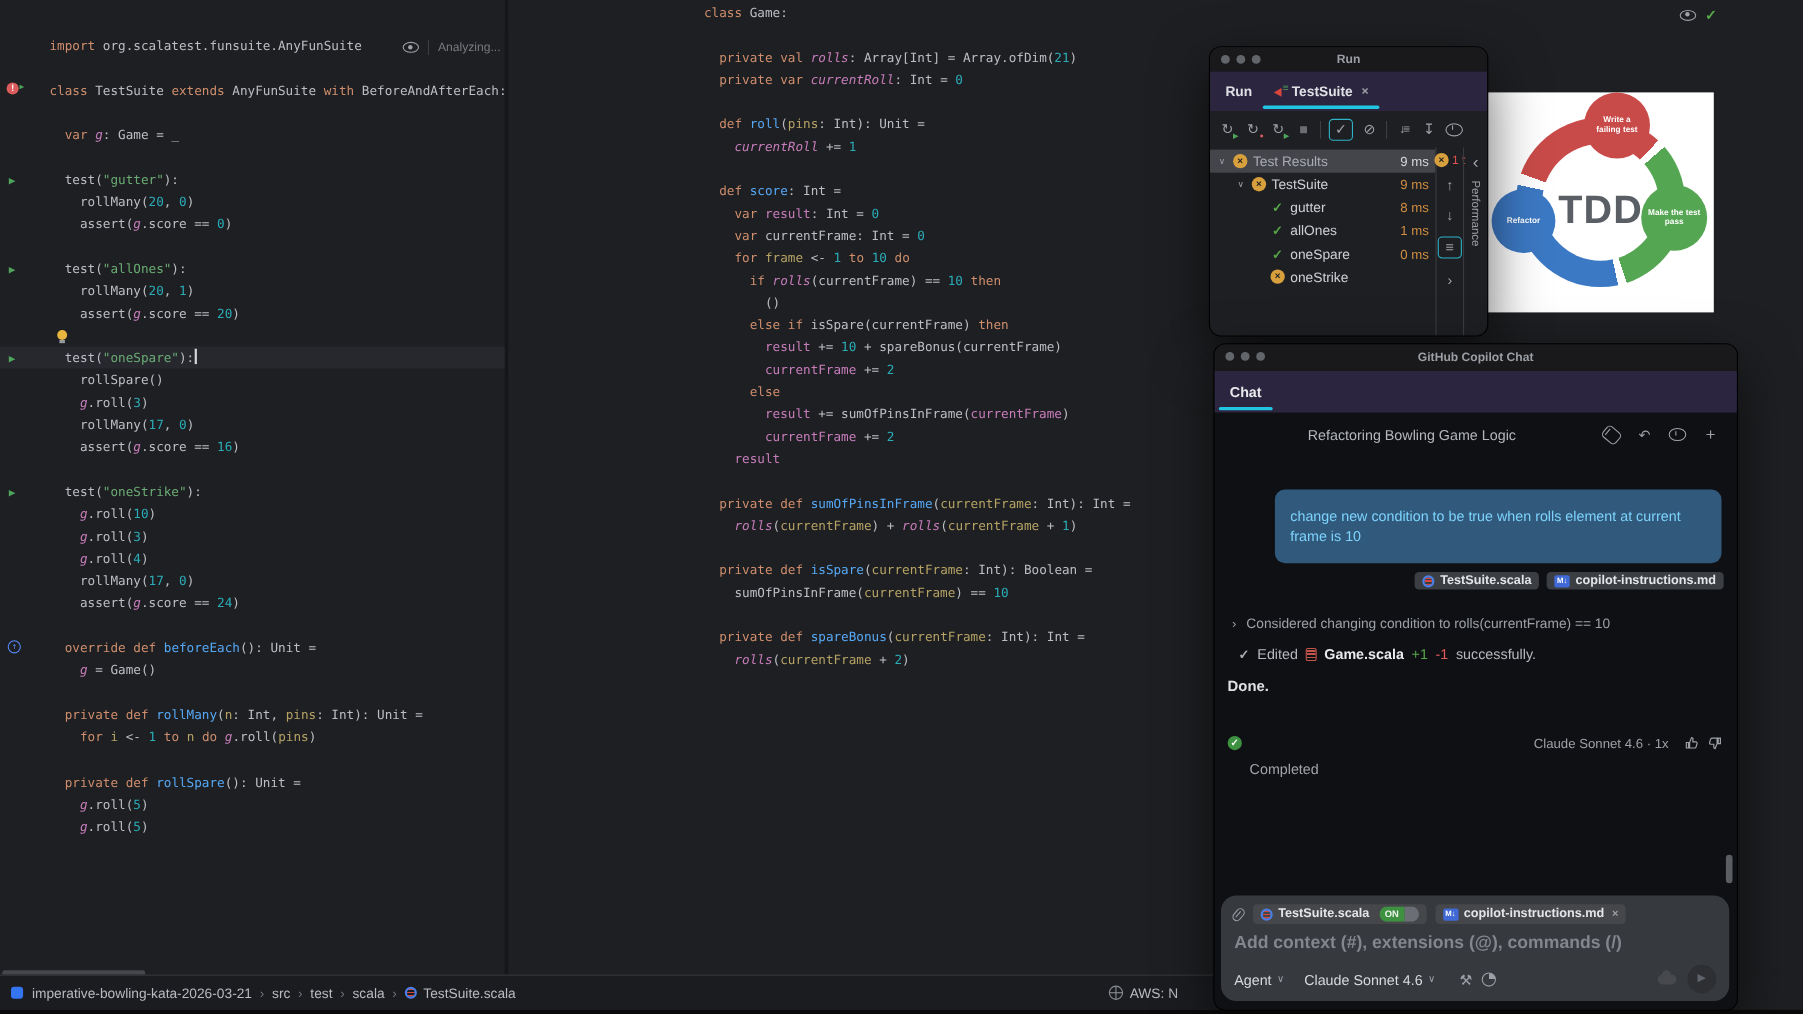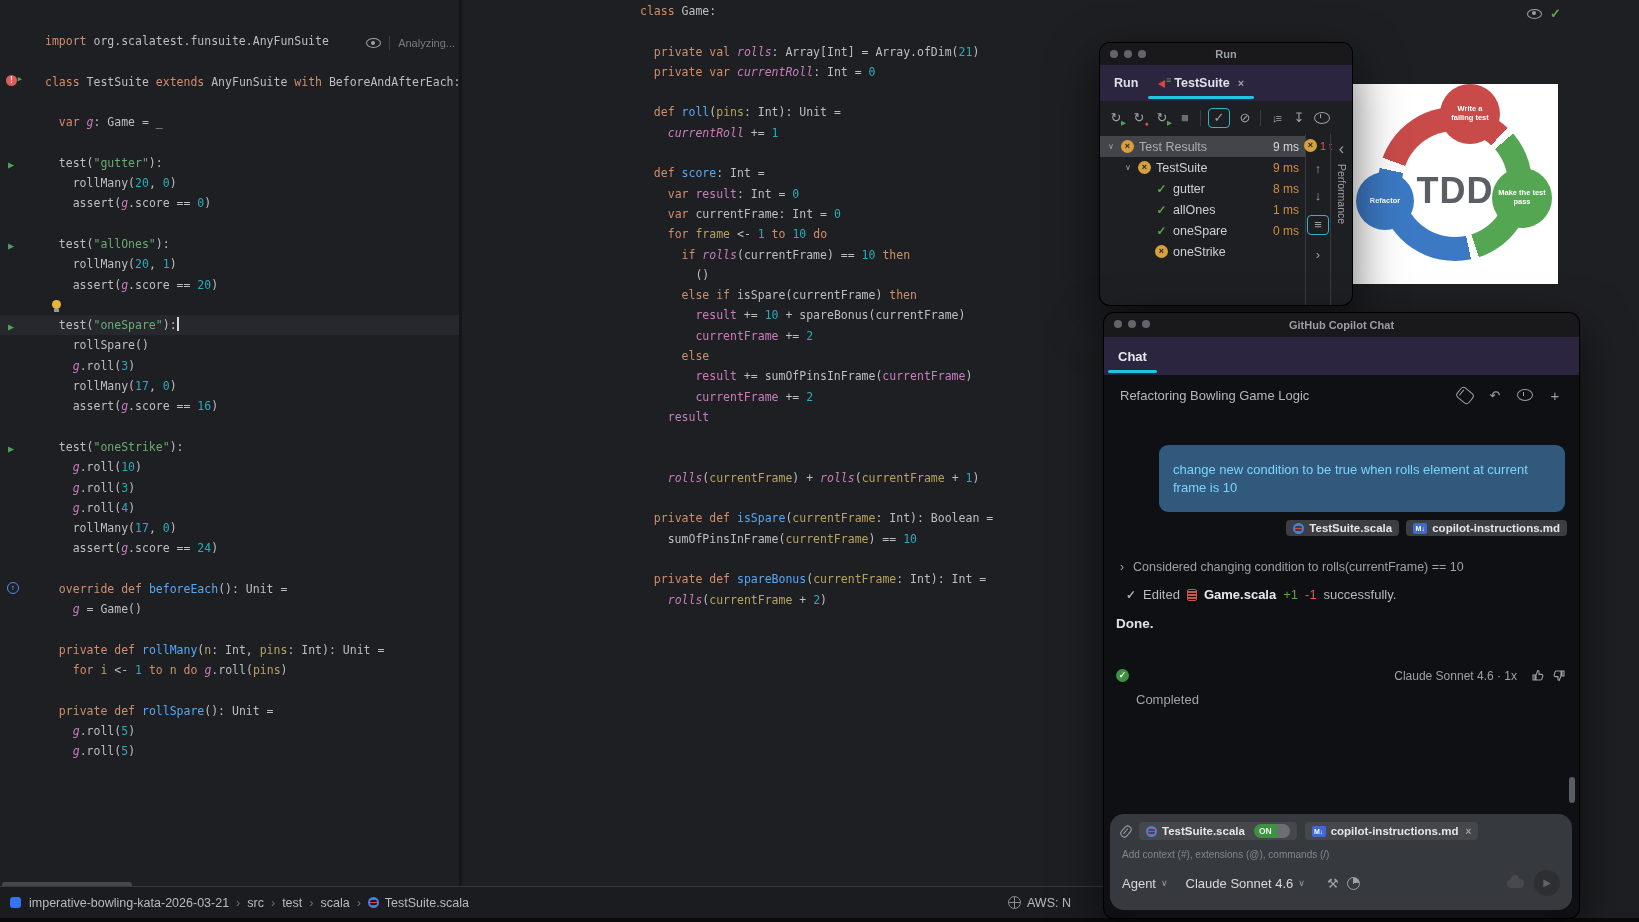--- a/index.html
+++ b/index.html
@@ -113,21 +113,21 @@
   .tdd-red { left:88px; top:0; width:60px; height:60px; background:#c94b49; }
   .tdd-green { left:140px; top:84px; width:60px; height:60px; background:#55a653; }
   .tdd-blue { left:4px; top:88px; width:58px; height:58px; background:#3c79c4; }
 
   
   #chat-win { left:1104px; top:313px; width:475px; height:605px; background:#0f1013; z-index:6; }
   #chat-win .win-title { height:24px; }
   #chat-win .tab-strip { height:38px; }
   .chat-tab { color:#e8eaed; font-size:13px; font-weight:bold; }
   .chat-header { display:flex; align-items:center; height:40px; padding:0 16px; gap:10px; }
-  .thread-title { flex:1 1 auto; color:#b3b6bc; font-size:13px; }
+  .thread-title { flex:1 1 auto; color:#b3b6bc; font-size:13px;text-align:center; }
   .hdr-icons { display:flex; align-items:center; gap:14px; color:#9da0a6; }
   .paperclip { width:8px; height:13px; border:1.5px solid #9da0a6; border-radius:4px;
       transform:rotate(40deg); position:relative; }
   .paperclip::after { content:""; position:absolute; left:2px; top:2px; width:1px; height:7px; background:#9da0a6; }
   .plus { font-size:15px; }
   .bubble { margin:30px 14px 0 auto; width:406px; background:#31597c; color:#7dd3fc;
       font-size:13px; line-height:1.35; padding:16px 14px; border-radius:9px; }
   .chips-row { display:flex; justify-content:flex-end; gap:7px; margin:8px 12px 0 0; }
   .chip { display:inline-flex; align-items:center; gap:5px; background:#3b3e42; border-radius:4px;
       padding:2px 7px; color:#e3e5e9; font-size:11.5px; font-weight:bold; }
@@ -157,21 +157,21 @@
   .comp-lab { flex:1 1 auto; color:#a0a3a9; font-size:13px;margin-top:48px; }
   .model-lab { color:#9da0a6; font-size:12px; margin-right:8px; }
   .thumb svg { display:block; }
   .chat-scroll { position:absolute; right:4px; top:464px; width:6px; height:26px;
       background:#5a5d61; border-radius:3px; }
   .input-box { position:absolute; left:6px; right:7px; bottom:8px; height:96px;
       background:#36393d; border-radius:14px; padding:8px 12px; }
   .inp-row1 { display:flex; align-items:center; gap:9px; }
   .inp-row1 .chip { background:#45474b; }
   .chat-input { display:block; width:96%; background:transparent; border:none; outline:none;
-      margin-top:9px; color:#d7d9dd; font-size:10px; font-family:"Liberation Sans", sans-serif; }
+      margin-top:9px; color:#d7d9dd; font-size:16px; font-family:"Liberation Sans", sans-serif;font-weight:bold; }
   .chat-input::placeholder { color:#83868c; }
   .inp-row3 { display:flex; align-items:center; gap:8px; margin-top:10px; color:#d7d9dd; font-size:13px; }
   .dd-chev { color:#9da0a6; font-size:9px; }
   .tools-ic { color:#9da0a6; font-size:13px; margin-left:14px; }
   .gauge { width:13px; height:13px; border-radius:50%; border:1.5px solid #9da0a6;
       background:conic-gradient(#9da0a6 0 80deg, transparent 0); }
   .inp-right { margin-left:auto; display:flex; align-items:center; gap:10px; }
   .cloud { position:relative; width:17px; height:9px; background:#47494e; border-radius:6px; }
   .cloud::before { content:""; position:absolute; left:4px; top:-4px; width:8px; height:8px;
       background:#47494e; border-radius:50%; }
@@ -262,21 +262,21 @@
         <div class="code-row"><span class="gut"></span><span class="ltext"><span class="c-t">      </span><span class="c-k">if </span><span class="c-f">rolls</span><span class="c-t">(currentFrame) == </span><span class="c-n">10</span><span class="c-t"> </span><span class="c-k">then</span></span></div>
         <div class="code-row"><span class="gut"></span><span class="ltext"><span class="c-t">        ()</span></span></div>
         <div class="code-row"><span class="gut"></span><span class="ltext"><span class="c-t">      </span><span class="c-k">else if </span><span class="c-t">isSpare(currentFrame) </span><span class="c-k">then</span></span></div>
         <div class="code-row"><span class="gut"></span><span class="ltext"><span class="c-t">        </span><span class="c-v">result</span><span class="c-t"> += </span><span class="c-n">10</span><span class="c-t"> + spareBonus(currentFrame)</span></span></div>
         <div class="code-row"><span class="gut"></span><span class="ltext"><span class="c-t">        </span><span class="c-v">currentFrame</span><span class="c-t"> += </span><span class="c-n">2</span></span></div>
         <div class="code-row"><span class="gut"></span><span class="ltext"><span class="c-t">      </span><span class="c-k">else</span></span></div>
         <div class="code-row"><span class="gut"></span><span class="ltext"><span class="c-t">        </span><span class="c-v">result</span><span class="c-t"> += sumOfPinsInFrame(</span><span class="c-v">currentFrame</span><span class="c-t">)</span></span></div>
         <div class="code-row"><span class="gut"></span><span class="ltext"><span class="c-t">        </span><span class="c-v">currentFrame</span><span class="c-t"> += </span><span class="c-n">2</span></span></div>
         <div class="code-row"><span class="gut"></span><span class="ltext"><span class="c-t">    </span><span class="c-v">result</span></span></div>
         <div class="code-row"><span class="gut"></span><span class="ltext"></span></div>
-        <div class="code-row"><span class="gut"></span></div>
+        <div class="code-row"><span class="gut"></span><span class="ltext"><span class="c-t">  </span><span class="c-k">private def </span><span class="c-d">sumOfPinsInFrame</span><span class="c-t">(</span><span class="c-p">currentFrame</span><span class="c-t">: Int): Int =</span></span></div>
         <div class="code-row"><span class="gut"></span><span class="ltext"><span class="c-t">    </span><span class="c-f">rolls</span><span class="c-t">(</span><span class="c-p">currentFrame</span><span class="c-t">) + </span><span class="c-f">rolls</span><span class="c-t">(</span><span class="c-p">currentFrame</span><span class="c-t"> + </span><span class="c-n">1</span><span class="c-t">)</span></span></div>
         <div class="code-row"><span class="gut"></span><span class="ltext"></span></div>
         <div class="code-row"><span class="gut"></span><span class="ltext"><span class="c-t">  </span><span class="c-k">private def </span><span class="c-d">isSpare</span><span class="c-t">(</span><span class="c-p">currentFrame</span><span class="c-t">: Int): Boolean =</span></span></div>
         <div class="code-row"><span class="gut"></span><span class="ltext"><span class="c-t">    sumOfPinsInFrame(</span><span class="c-p">currentFrame</span><span class="c-t">) == </span><span class="c-n">10</span></span></div>
         <div class="code-row"><span class="gut"></span><span class="ltext"></span></div>
         <div class="code-row"><span class="gut"></span><span class="ltext"><span class="c-t">  </span><span class="c-k">private def </span><span class="c-d">spareBonus</span><span class="c-t">(</span><span class="c-p">currentFrame</span><span class="c-t">: Int): Int =</span></span></div>
         <div class="code-row"><span class="gut"></span><span class="ltext"><span class="c-t">    </span><span class="c-f">rolls</span><span class="c-t">(</span><span class="c-p">currentFrame</span><span class="c-t"> + </span><span class="c-n">2</span><span class="c-t">)</span></span></div>
       </div>
     <div id="mid-status" class="editor-status">
       <span class="eye"></span>

